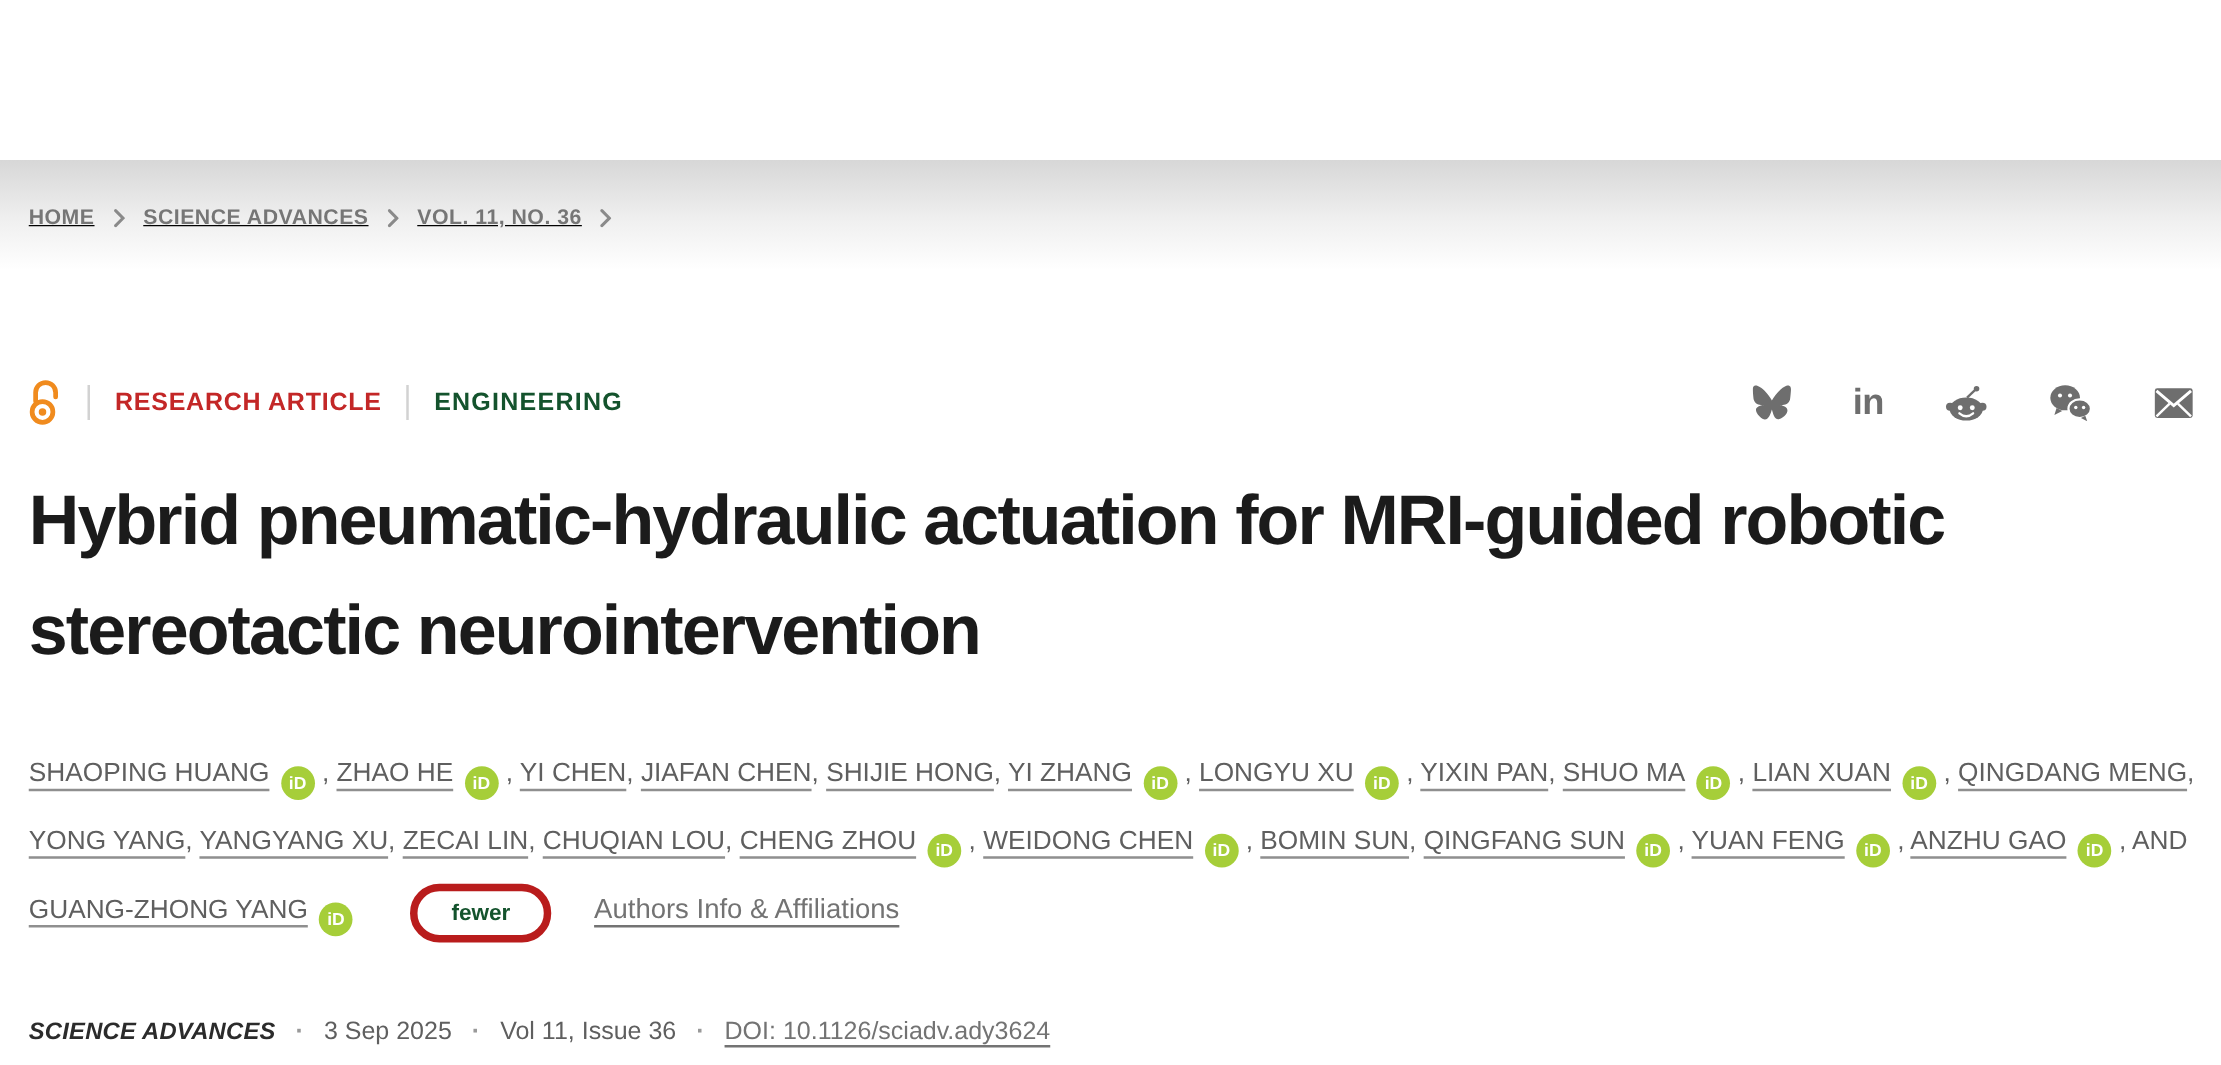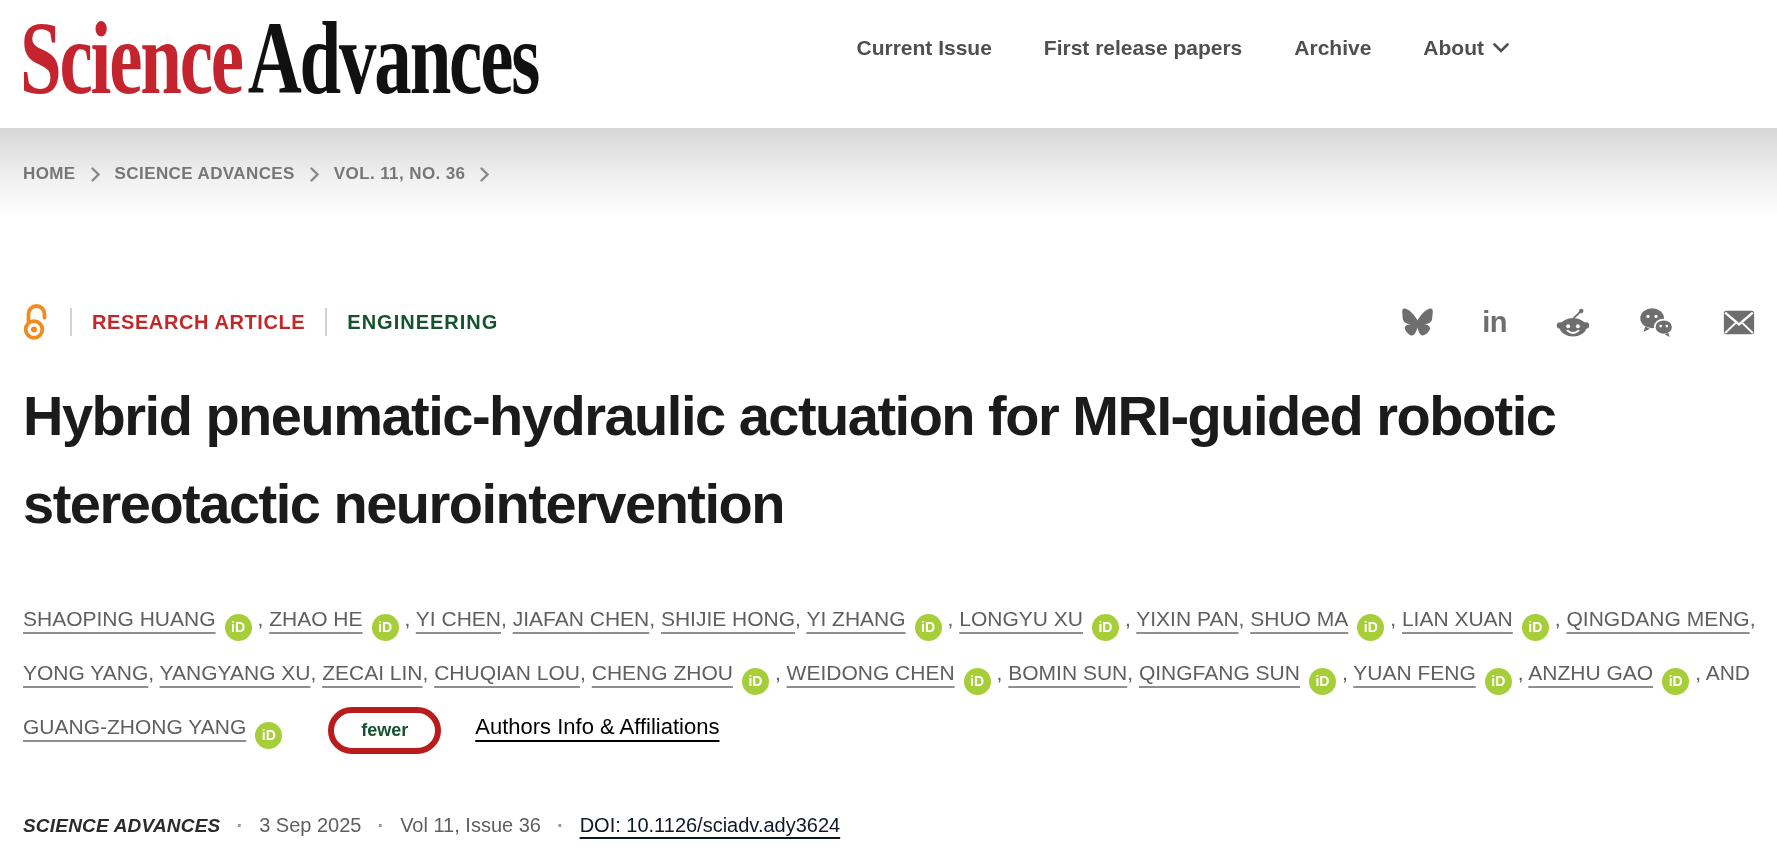--- a/index.html
+++ b/index.html
@@ -16,21 +16,21 @@
   .logo .adv { color:#111; margin-left:8px; }
   .main-nav { position:absolute; top:36px; right:268px; display:flex; gap:52px; align-items:center; }
   .nav-item { font-size:21px; font-weight:bold; color:#4f4f4f; text-decoration:none;
               cursor:pointer; display:inline-flex; align-items:center; gap:9px; white-space:nowrap; }
   .chev-down svg { display:block; }
 
   
   .band { position:absolute; top:128px; left:0; width:100%; height:104px;
           background:linear-gradient(to bottom, #d7d7d7 0%, #efefef 45%, #ffffff 85%); }
   .breadcrumb { position:absolute; top:36px; left:23px; display:flex; align-items:center;
-                white-space:nowrap; }
+                white-space:nowrap;text-decoration:underline; }
   .crumb { font-size:17px; font-weight:bold; color:#767676; letter-spacing:.4px;
            text-decoration:none; cursor:pointer; }
   .crumb-sep { margin:0 15px; display:inline-flex; align-items:center; }
   .crumb-current { font-size:17px; font-weight:bold; color:#5d5d5d; letter-spacing:.4px; }
 
   
   .meta-row { position:absolute; top:292px; left:23px; right:22px; height:36px;
               display:flex; align-items:center; justify-content:space-between;margin-top:12px; }
   .meta-left { display:flex; align-items:center; }
   .oa-icon { display:inline-flex; align-items:center; }
@@ -52,53 +52,38 @@
              line-height:54px; color:#5f5f5f; }
   .author-name { color:#5f5f5f; text-decoration:underline; text-decoration-thickness:2px;
                  text-underline-offset:6px; text-decoration-color:#8f8f8f; cursor:pointer; }
   .sep { color:#5f5f5f; }
   .orcid { display:inline-block; width:27px; height:27px; border-radius:50%;
            background:#a6ce39; color:#fff; font-size:14px; font-weight:bold; text-align:center;
            line-height:27px; vertical-align:-6px; margin:0 6px 0 9px; cursor:pointer; }
   .fewer-btn { display:inline-block; margin:0 34px 0 40px; padding:7px 27px; border:6px solid #b91c1c;
                border-radius:999px; background:#fff; font-size:18px; font-weight:bold;
                color:#14532d; cursor:pointer; vertical-align:-2px; }
-  .authors-info { color:#000000; font-size:22px; text-decoration:underline;
+  .authors-info { color:#737373; font-size:22px; text-decoration:underline;
                   text-decoration-thickness:2px; text-underline-offset:6px; cursor:pointer; }
 
   
   .pub-meta { position:absolute; top:814px; left:23px; display:flex; align-items:center;
               white-space:nowrap; }
   .journal { font-size:19px; font-weight:bold; font-style:italic; color:#2b2b2b;
              letter-spacing:.2px; }
   .dot { color:#999; font-size:20px; margin:0 16px; font-weight:bold; }
   .pub-item { font-size:20px; color:#5f5f5f; }
-  .doi-link { font-size:20px; color:#0f172a; text-decoration:underline;
+  .doi-link { font-size:20px; color:#737373; text-decoration:underline;
               text-decoration-thickness:2px; text-underline-offset:5px; cursor:pointer; }
 </style>
 </head>
 <body>
 
 <div class="page">
 
-  <div class="header">
-    <div class="logo">
-      <span class="sci">Science</span><span class="adv">Advances</span>
-    </div>
-    <nav class="main-nav">
-        <a class="nav-item">Current Issue</a>
-        <a class="nav-item">First release papers</a>
-        <a class="nav-item">Archive</a>
-        <a class="nav-item">About<span class="chev-down">
-            <svg width="16" height="10" viewBox="0 0 16 10">
-              <polyline points="1.5,1.5 8,8 14.5,1.5" fill="none" stroke="#4f4f4f" stroke-width="2.6" stroke-linecap="round"></polyline>
-            </svg>
-          </span></a>
-      </nav>
-  </div>
 
   <div class="band">
     <div class="breadcrumb">
         <a class="crumb">HOME</a>
         <span class="crumb-sep">
           <svg width="9" height="15" viewBox="0 0 9 15">
             <polyline points="1.5,1.5 7.5,7.5 1.5,13.5" fill="none" stroke="#8a8a8a" stroke-width="2.4" stroke-linecap="round"></polyline>
           </svg>
         </span>
         <a class="crumb">SCIENCE ADVANCES</a>

